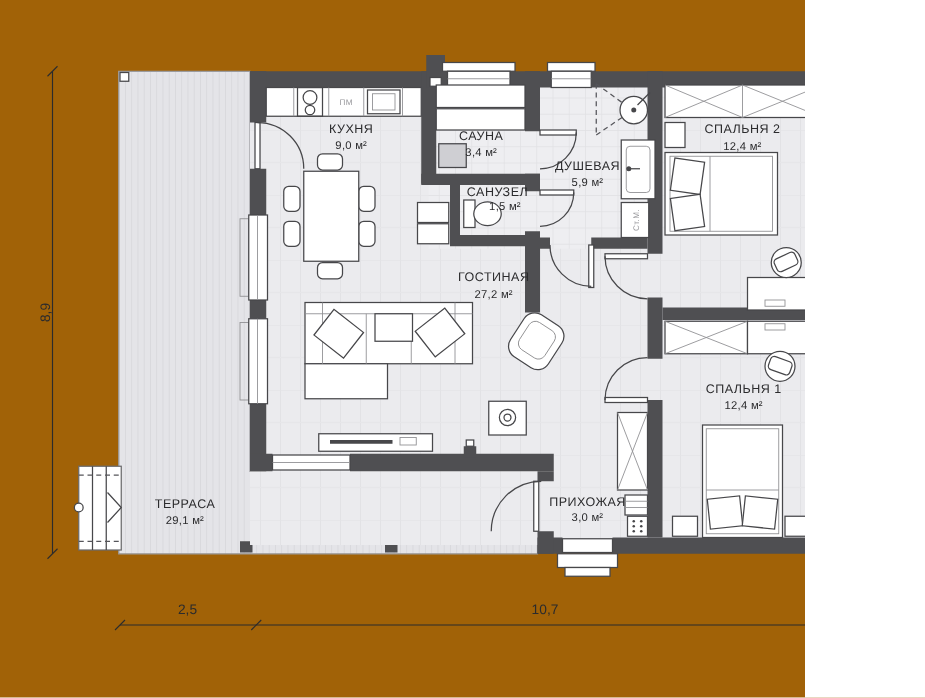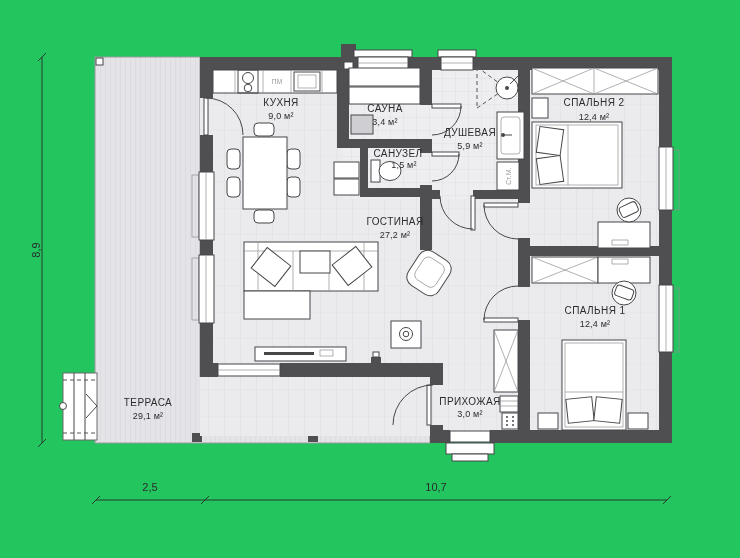--- a/index.html
+++ b/index.html
@@ -1,16 +1,16 @@
 <!DOCTYPE html>
 <html><head>
 <meta charset="utf-8">
 <style>
   html,body{margin:0;padding:0;background:#ffffff;}
-  .plan-wrap{position:relative;width:740px;height:558px;background:#22c55e;overflow:hidden;}
+  .plan-wrap{position:relative;width:644px;height:558px;background:#a16207;overflow:hidden;}
   svg{display:block;}
   .w{fill:#4f4f52;}
   .f{fill:#ffffff;stroke:#47474a;stroke-width:1;}
   .ln{fill:none;stroke:#47474a;stroke-width:1;}
   .thin{fill:none;stroke:#8f8f92;stroke-width:.7;}
   .dash{fill:none;stroke:#55555a;stroke-width:1;stroke-dasharray:4 3;}
   text{font-family:"Liberation Sans","DejaVu Sans",sans-serif;fill:#2b2b2d;}
   .rm{font-size:10px;letter-spacing:.4px;text-anchor:middle;}
   .ar{font-size:9px;letter-spacing:.2px;text-anchor:middle;}
   .dim{font-size:11px;text-anchor:middle;}

